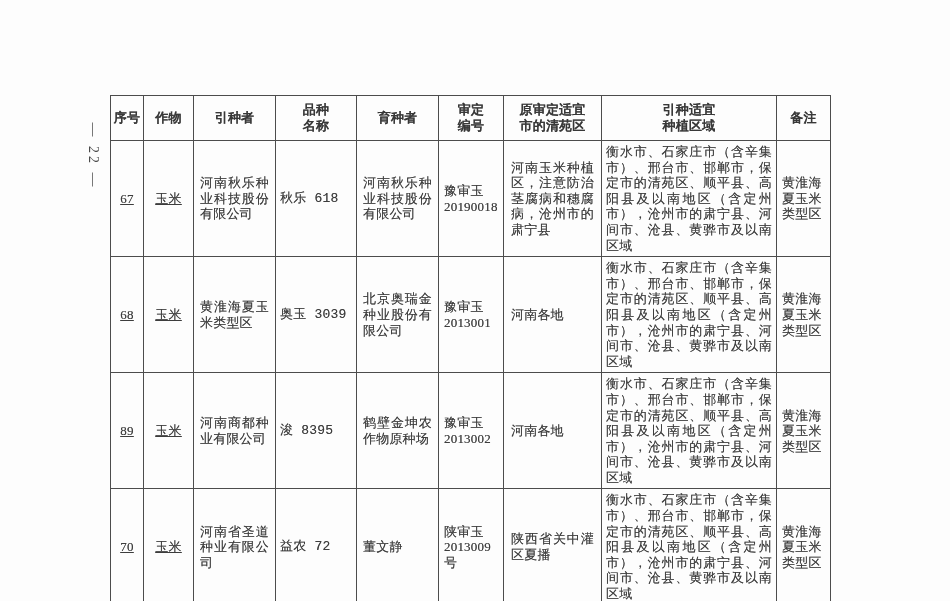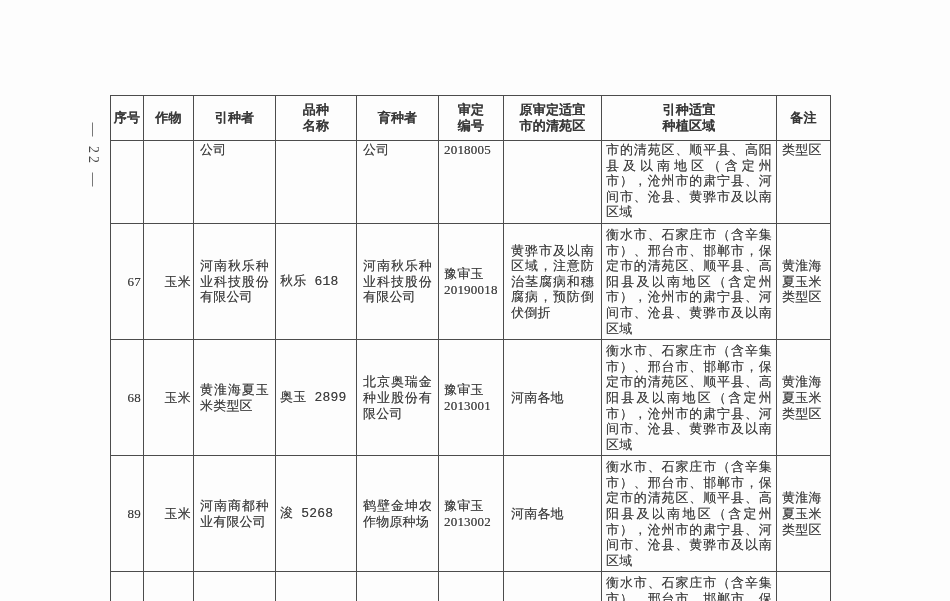--- a/index.html
+++ b/index.html
@@ -52,21 +52,21 @@
   .doc-table th {
     font-family: "Liberation Sans", "DejaVu Sans", sans-serif;
     font-weight: bold;
     font-size: 13px;
     text-align: center;
     white-space: pre-line;
     padding: 2px;
     color: #383838;
   }
   .doc-table td { padding: 2px 5px; }
-  td.c-center { text-align: right; padding: 2px 2px; }
+  td.c-center { text-align: center; padding: 2px 2px; text-decoration: underline; }
   td.c-justify { text-align: justify; }
   td.col-introducer, td.col-breeder { padding: 2px 6px; }
   td.col-variety  { padding: 2px 4px; font-family: Liberation Mono, monospace; }
   td.col-approval { padding: 2px 5px; white-space: pre-line; word-break: break-all; }
   td.col-orig     { padding: 3px 7px; }
   td.col-region   { padding: 3px 4px; }
   td.col-remark   { padding: 2px 5px; }
   tr.carryover td { vertical-align: top; padding-top: 1px; }
 </style>
 </head>
@@ -99,60 +99,49 @@
         <th>审定
 编号</th>
         <th>原审定适宜
 市的清苑区</th>
         <th>引种适宜
 种植区域</th>
         <th>备注</th>
       </tr>
     </thead>
     <tbody>
-      <tr class="carryover" style="height:65px">
-        <td class="c-center"></td>
-        <td class="c-center"></td>
-        <td class="col-introducer">公司</td>
-        <td class="col-variety"></td>
-        <td class="col-breeder">公司</td>
-        <td class="col-approval">2018005</td>
-        <td class="col-orig c-justify"></td>
-        <td class="col-region c-justify">市的清苑区、顺平县、高阳县及以南地区（含定州市），沧州市的肃宁县、河间市、沧县、黄骅市及以南区域</td>
-        <td class="col-remark">类型区</td>
-      </tr>
       <tr style="height:91px">
         <td class="c-center">67</td>
         <td class="c-center">玉米</td>
         <td class="col-introducer c-justify">河南秋乐种业科技股份有限公司</td>
         <td class="col-variety">秋乐 618</td>
         <td class="col-breeder c-justify">河南秋乐种业科技股份有限公司</td>
         <td class="col-approval">豫审玉
 20190018</td>
-        <td class="col-orig c-justify">黄骅市及以南区域，注意防治茎腐病和穗腐病，预防倒伏倒折</td>
+        <td class="col-orig c-justify">河南玉米种植区，注意防治茎腐病和穗腐病，沧州市的肃宁县</td>
         <td class="col-region c-justify">衡水市、石家庄市（含辛集市）、邢台市、邯郸市，保定市的清苑区、顺平县、高阳县及以南地区（含定州市），沧州市的肃宁县、河间市、沧县、黄骅市及以南区域</td>
         <td class="col-remark">黄淮海夏玉米类型区</td>
       </tr>
       <tr style="height:96px">
         <td class="c-center">68</td>
         <td class="c-center">玉米</td>
         <td class="col-introducer c-justify">黄淮海夏玉米类型区</td>
-        <td class="col-variety">奥玉 2899</td>
+        <td class="col-variety">奥玉 3039</td>
         <td class="col-breeder c-justify">北京奥瑞金种业股份有限公司</td>
         <td class="col-approval">豫审玉
 2013001</td>
         <td class="col-orig">河南各地</td>
         <td class="col-region c-justify">衡水市、石家庄市（含辛集市）、邢台市、邯郸市，保定市的清苑区、顺平县、高阳县及以南地区（含定州市），沧州市的肃宁县、河间市、沧县、黄骅市及以南区域</td>
         <td class="col-remark">黄淮海夏玉米类型区</td>
       </tr>
       <tr style="height:96px">
         <td class="c-center">89</td>
         <td class="c-center">玉米</td>
         <td class="col-introducer c-justify">河南商都种业有限公司</td>
-        <td class="col-variety">浚 5268</td>
+        <td class="col-variety">浚 8395</td>
         <td class="col-breeder c-justify">鹤壁金坤农作物原种场</td>
         <td class="col-approval">豫审玉
 2013002</td>
         <td class="col-orig">河南各地</td>
         <td class="col-region c-justify">衡水市、石家庄市（含辛集市）、邢台市、邯郸市，保定市的清苑区、顺平县、高阳县及以南地区（含定州市），沧州市的肃宁县、河间市、沧县、黄骅市及以南区域</td>
         <td class="col-remark">黄淮海夏玉米类型区</td>
       </tr>
       <tr style="height:88px">
         <td class="c-center">70</td>
         <td class="c-center">玉米</td>

